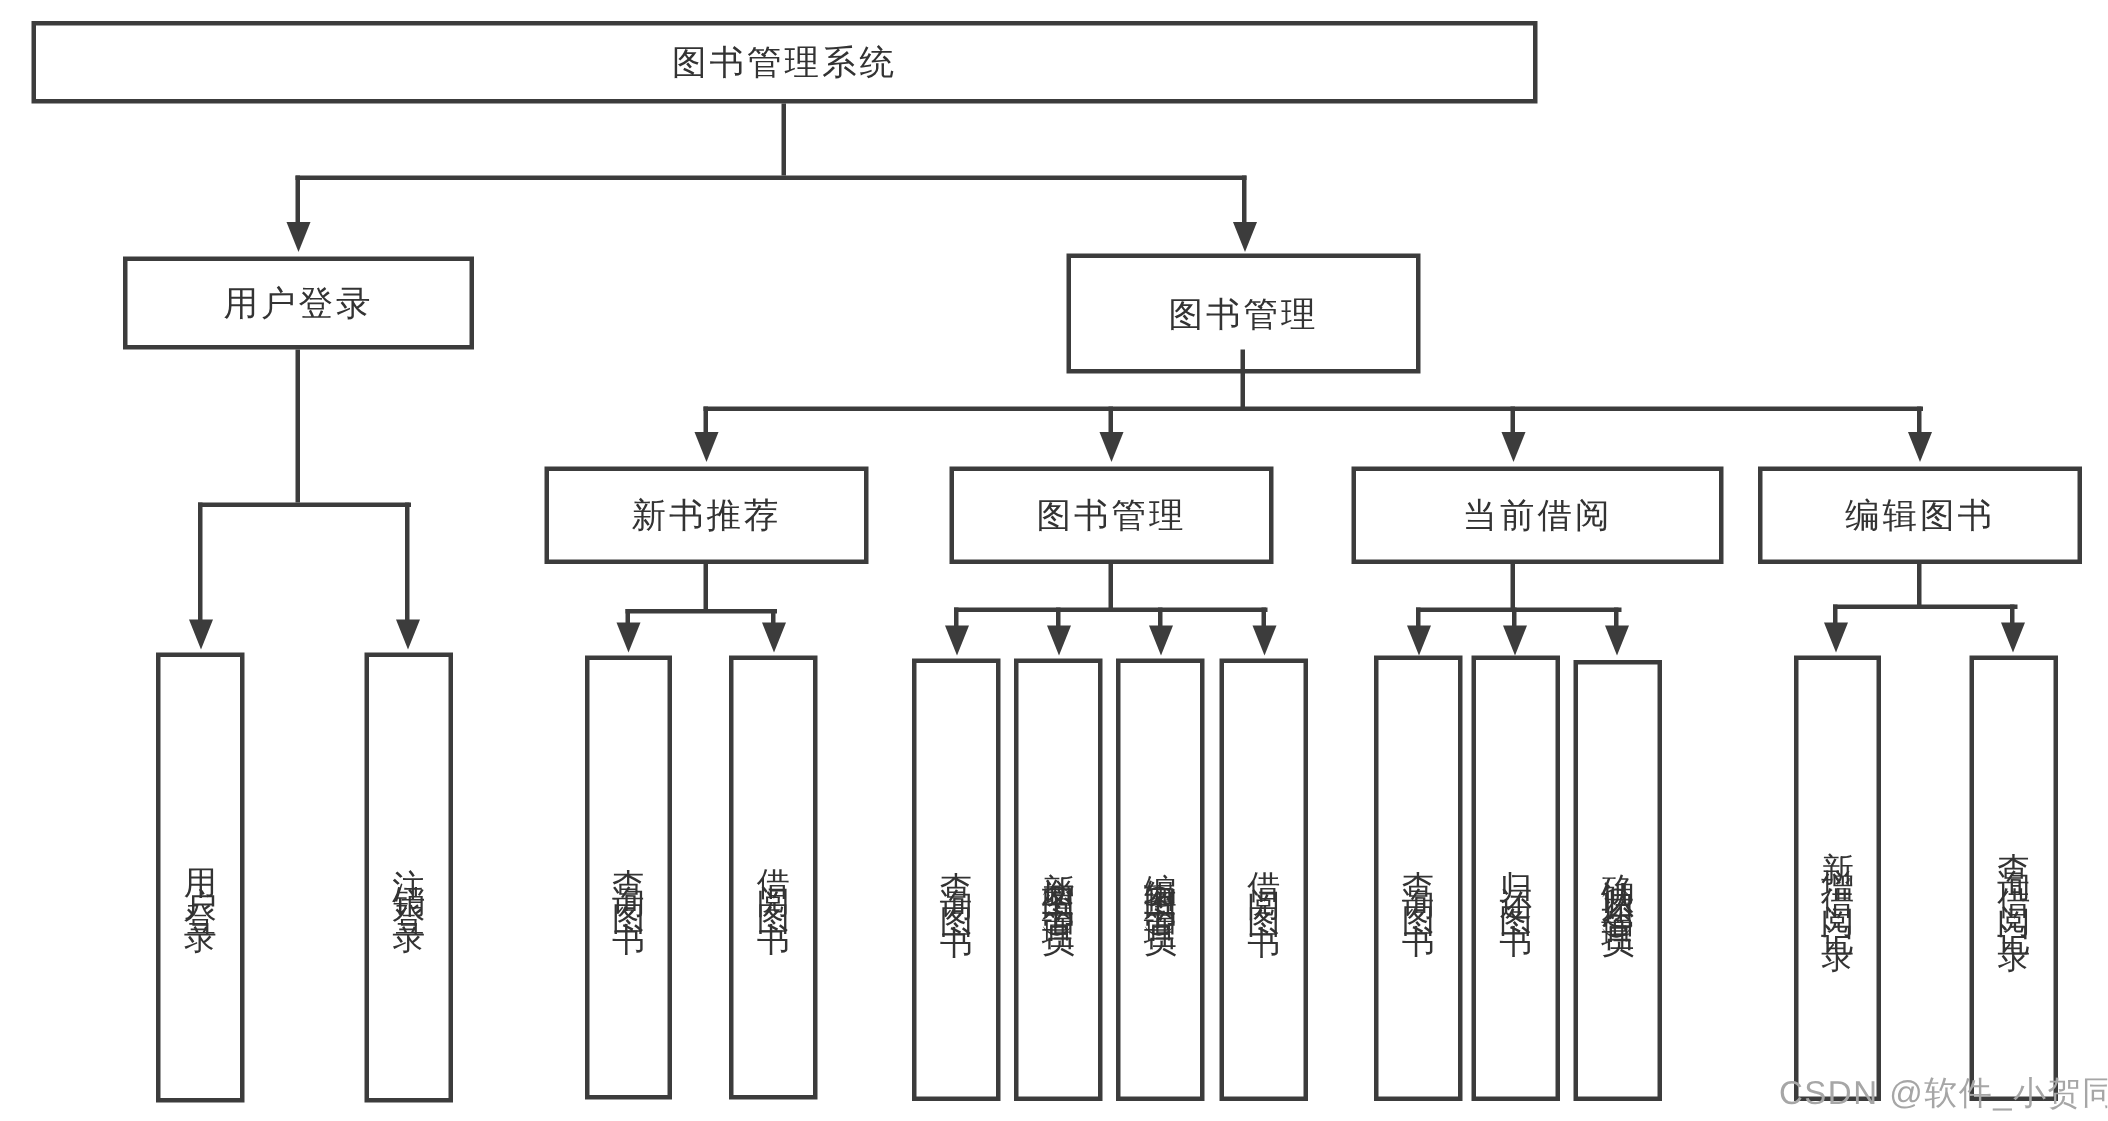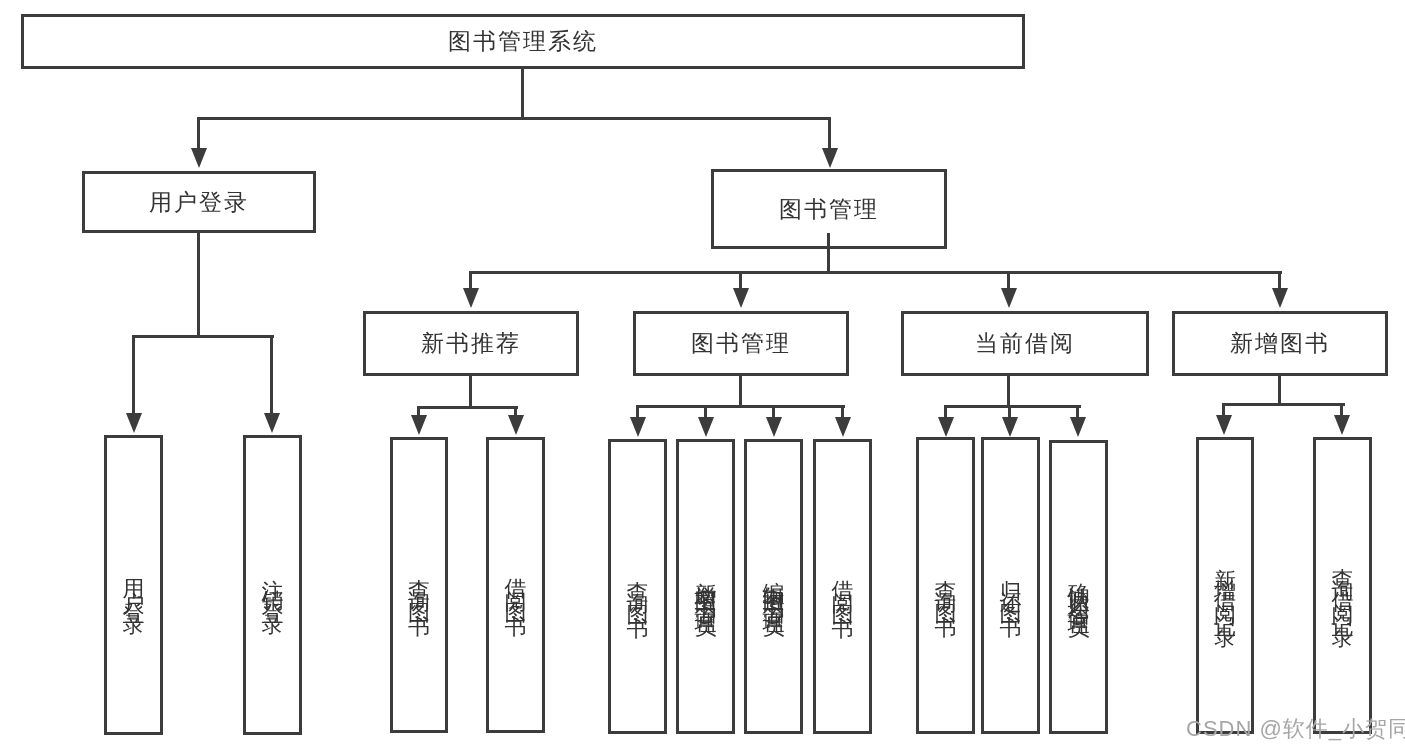--- a/index.html
+++ b/index.html
@@ -82,21 +82,21 @@
 
   <div class="node" style="left:633px;top:311px;width:216px;height:65px">
     <span class="lbl">图书管理</span>
   </div>
 
   <div class="node" style="left:901px;top:311px;width:248px;height:65px">
     <span class="lbl">当前借阅</span>
   </div>
 
   <div class="node" style="left:1172px;top:311px;width:216px;height:65px">
-    <span class="lbl">新增图书</span>
+    <span class="lbl">编辑图书</span>
   </div>
 
   <div class="node vert" style="left:104px;top:435px;width:59px;height:300px">
     <span class="lbl">用户登录</span>
   </div>
   <div class="node vert" style="left:243px;top:435px;width:59px;height:300px">
     <span class="lbl">注销登录</span>
   </div>
 
   <div class="node vert" style="left:390px;top:437px;width:58px;height:296px">

